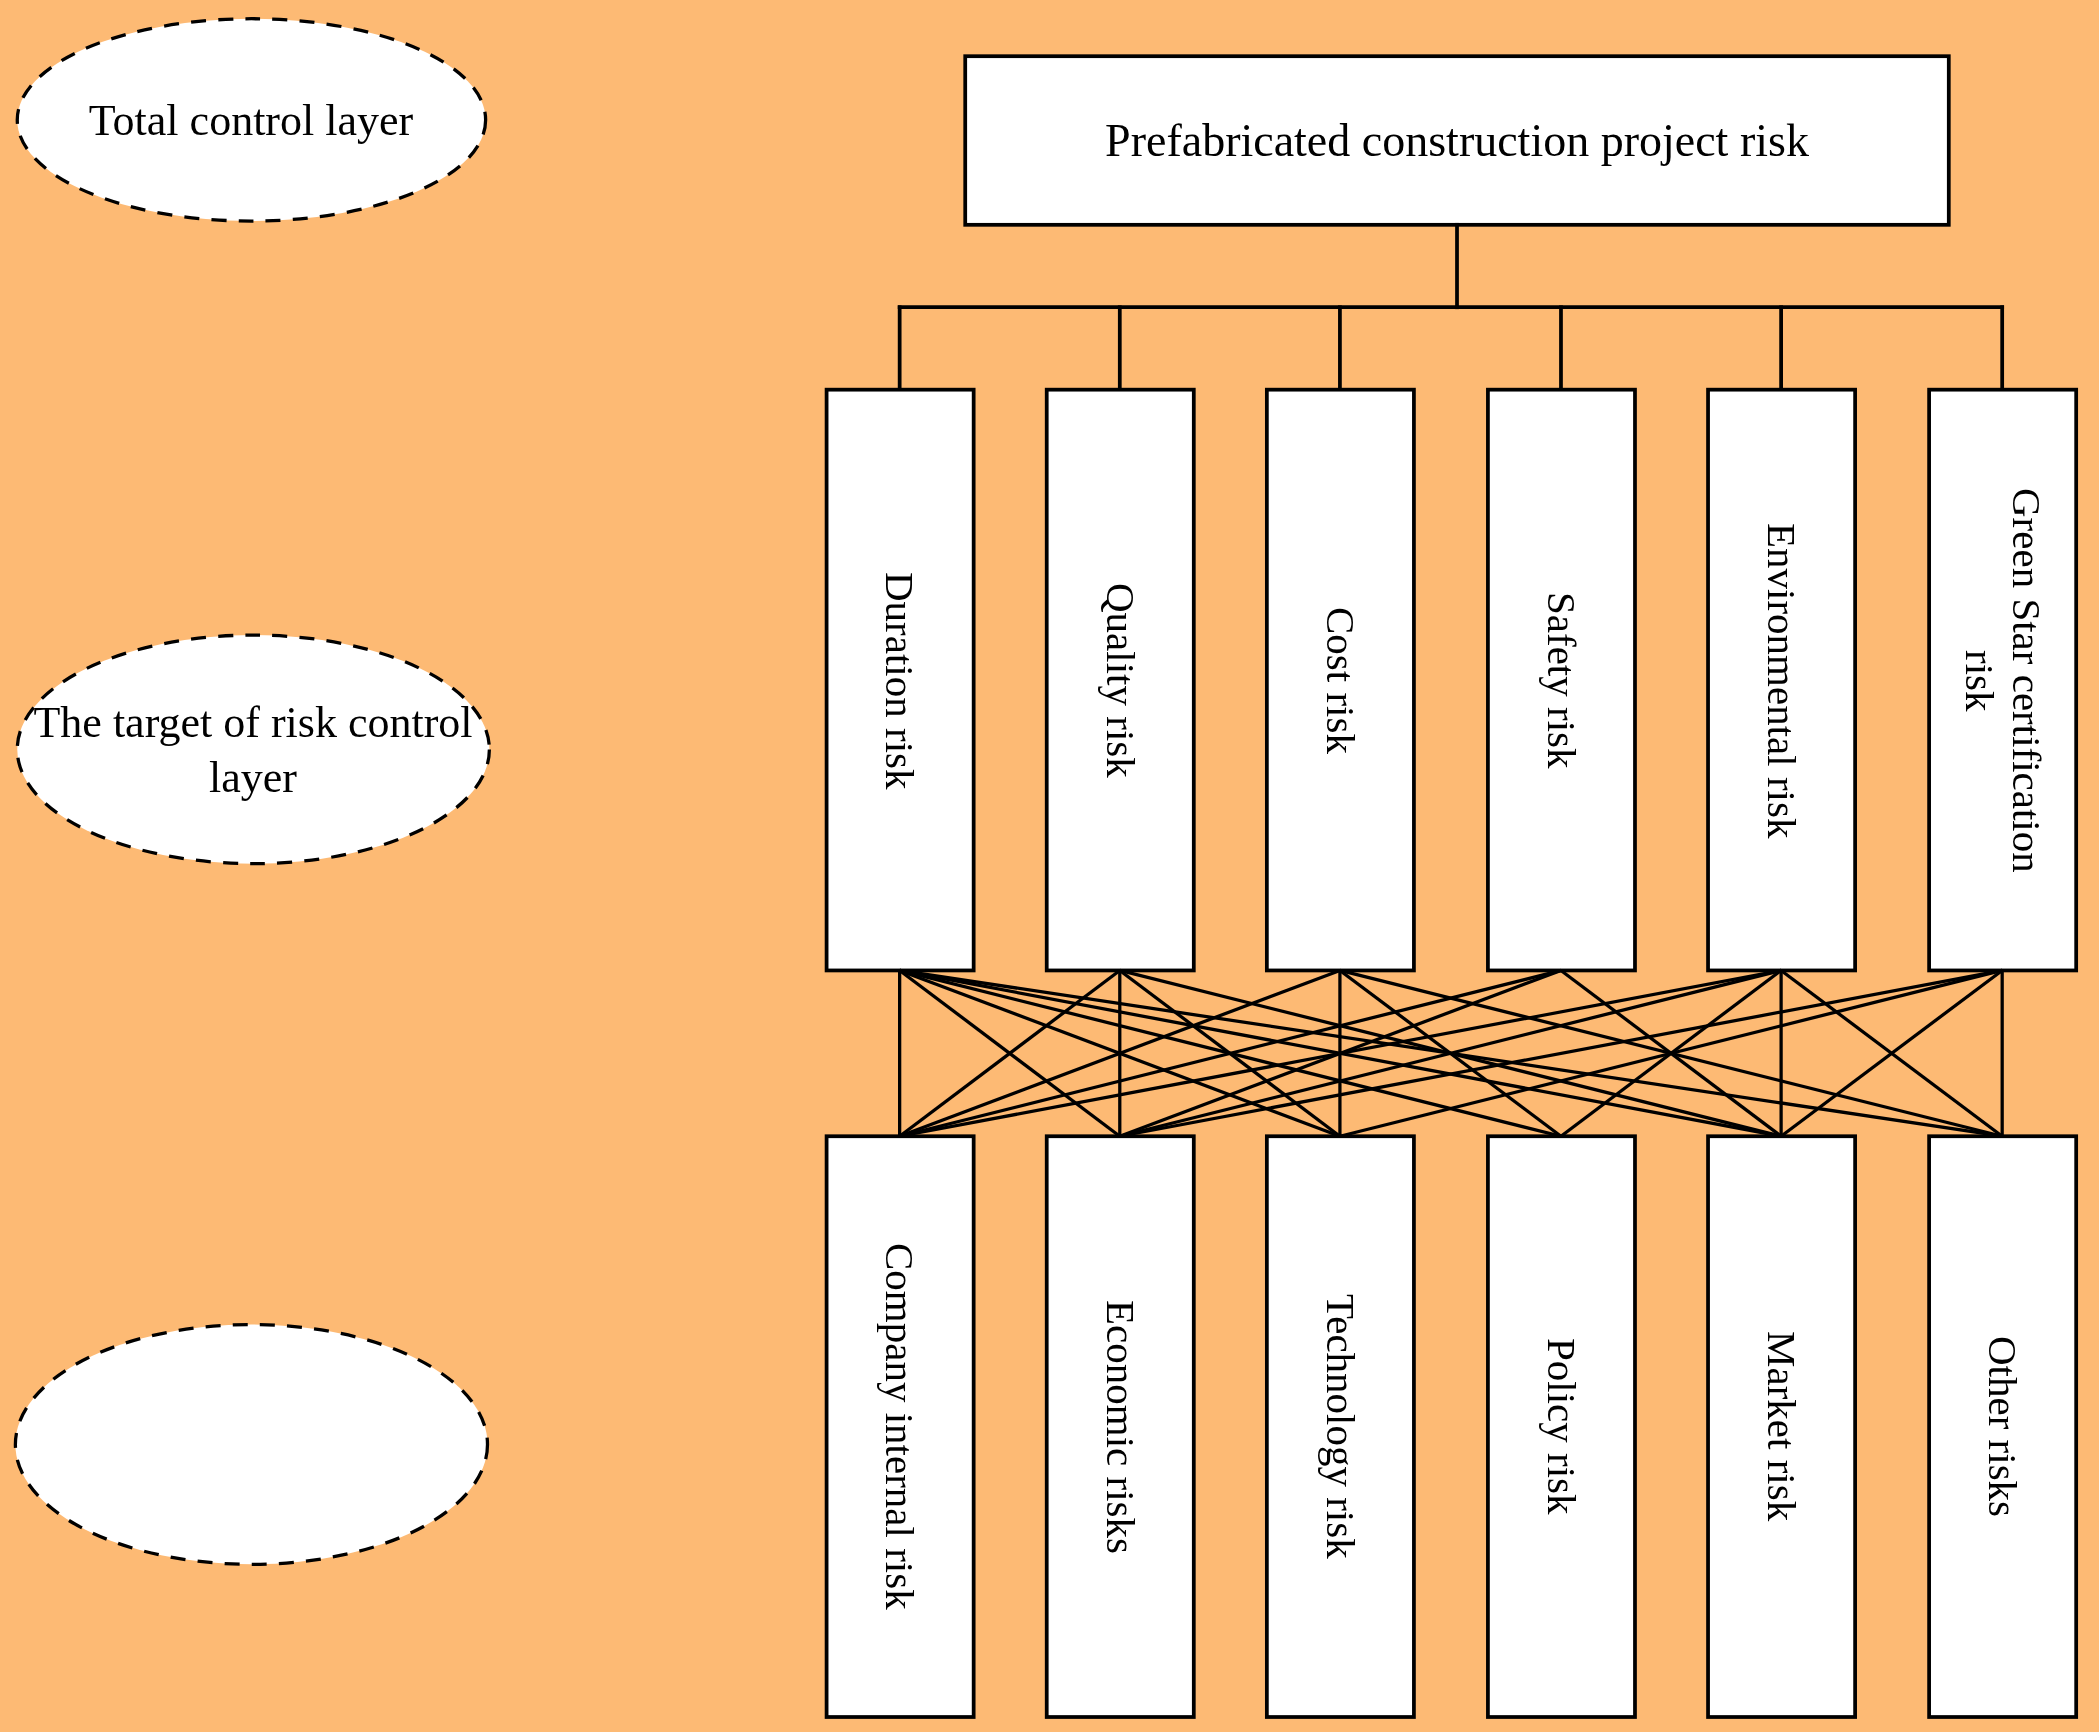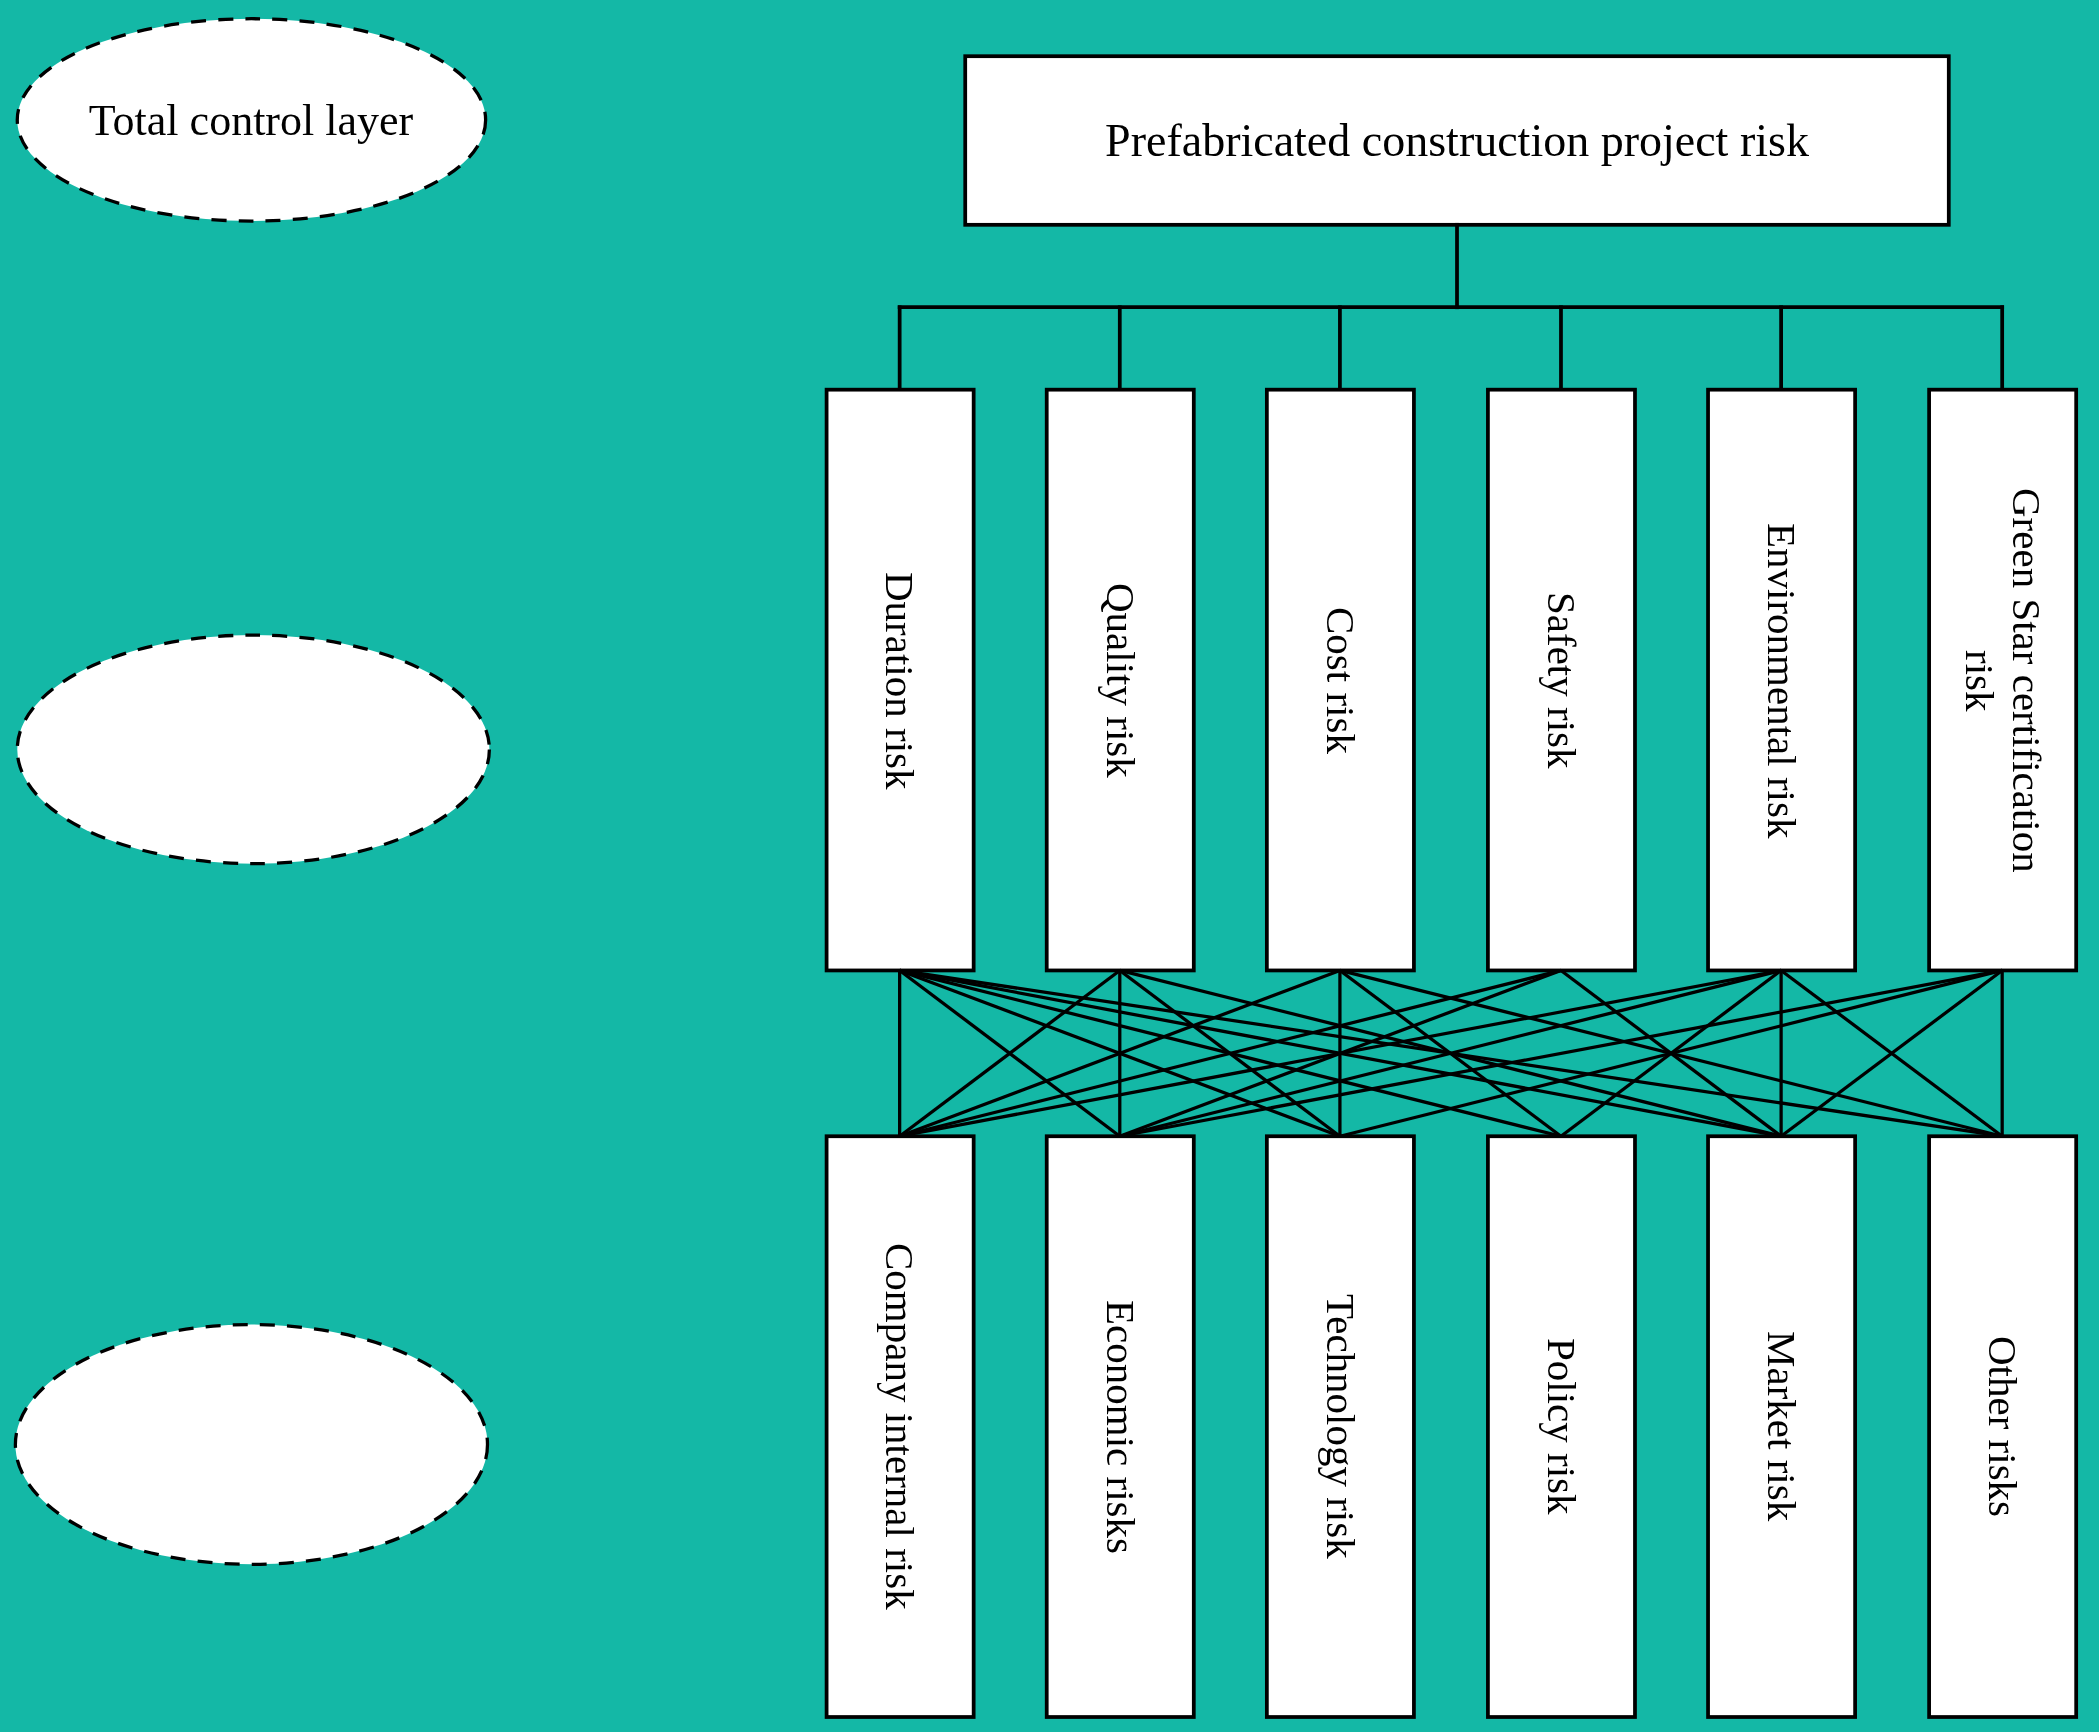--- a/index.html
+++ b/index.html
@@ -8,21 +8,21 @@
     padding: 0;
     background: #ffffff;
   }
   body {
     font-family: "Liberation Serif", "DejaVu Serif", serif;
   }
   #canvas {
     position: relative;
     width: 2100px;
     height: 1732px;
-    background: #14b8a6;
+    background: #fdba74;
     overflow: hidden;
   }
   #diagram-svg {
     position: absolute;
     left: 0;
     top: 0;
     width: 2100px;
     height: 1732px;
   }
   .ellipse-label {
@@ -136,20 +136,21 @@
       <rect x="1117" y="1213" width="157" height="620" fill="#ffffff" stroke="#000000" stroke-width="4"></rect>
       <rect x="1352" y="1213" width="157" height="620" fill="#ffffff" stroke="#000000" stroke-width="4"></rect>
       <rect x="1588" y="1213" width="157" height="620" fill="#ffffff" stroke="#000000" stroke-width="4"></rect>
       <rect x="1823" y="1213" width="157" height="620" fill="#ffffff" stroke="#000000" stroke-width="4"></rect>
       <rect x="2059" y="1213" width="157" height="620" fill="#ffffff" stroke="#000000" stroke-width="4"></rect>
     </g>
   </svg>
 
   <div class="ellipse-label" style="left:17px; top:19px; width:468px; height:202px;">Total control layer</div>
 
+  <div class="ellipse-label" style="left:17px; top:635px; width:472px; height:229px;">The target of risk control layer</div>
 
 
   <div class="root-label" style="left:965px; top:56px; width:984px; height:169px;">Prefabricated construction project risk</div>
 
   <div class="vbox-label" style="left:826px; top:390px; width:147px; height:581px;">Duration risk</div>
   <div class="vbox-label" style="left:1047px; top:390px; width:147px; height:581px;">Quality risk</div>
   <div class="vbox-label" style="left:1267px; top:390px; width:147px; height:581px;">Cost risk</div>
   <div class="vbox-label" style="left:1488px; top:390px; width:147px; height:581px;">Safety risk</div>
   <div class="vbox-label" style="left:1708px; top:390px; width:147px; height:581px;">Environmental risk</div>
   <div class="vbox-label" style="left:1929px; top:390px; width:147px; height:581px;">Green Star certification

